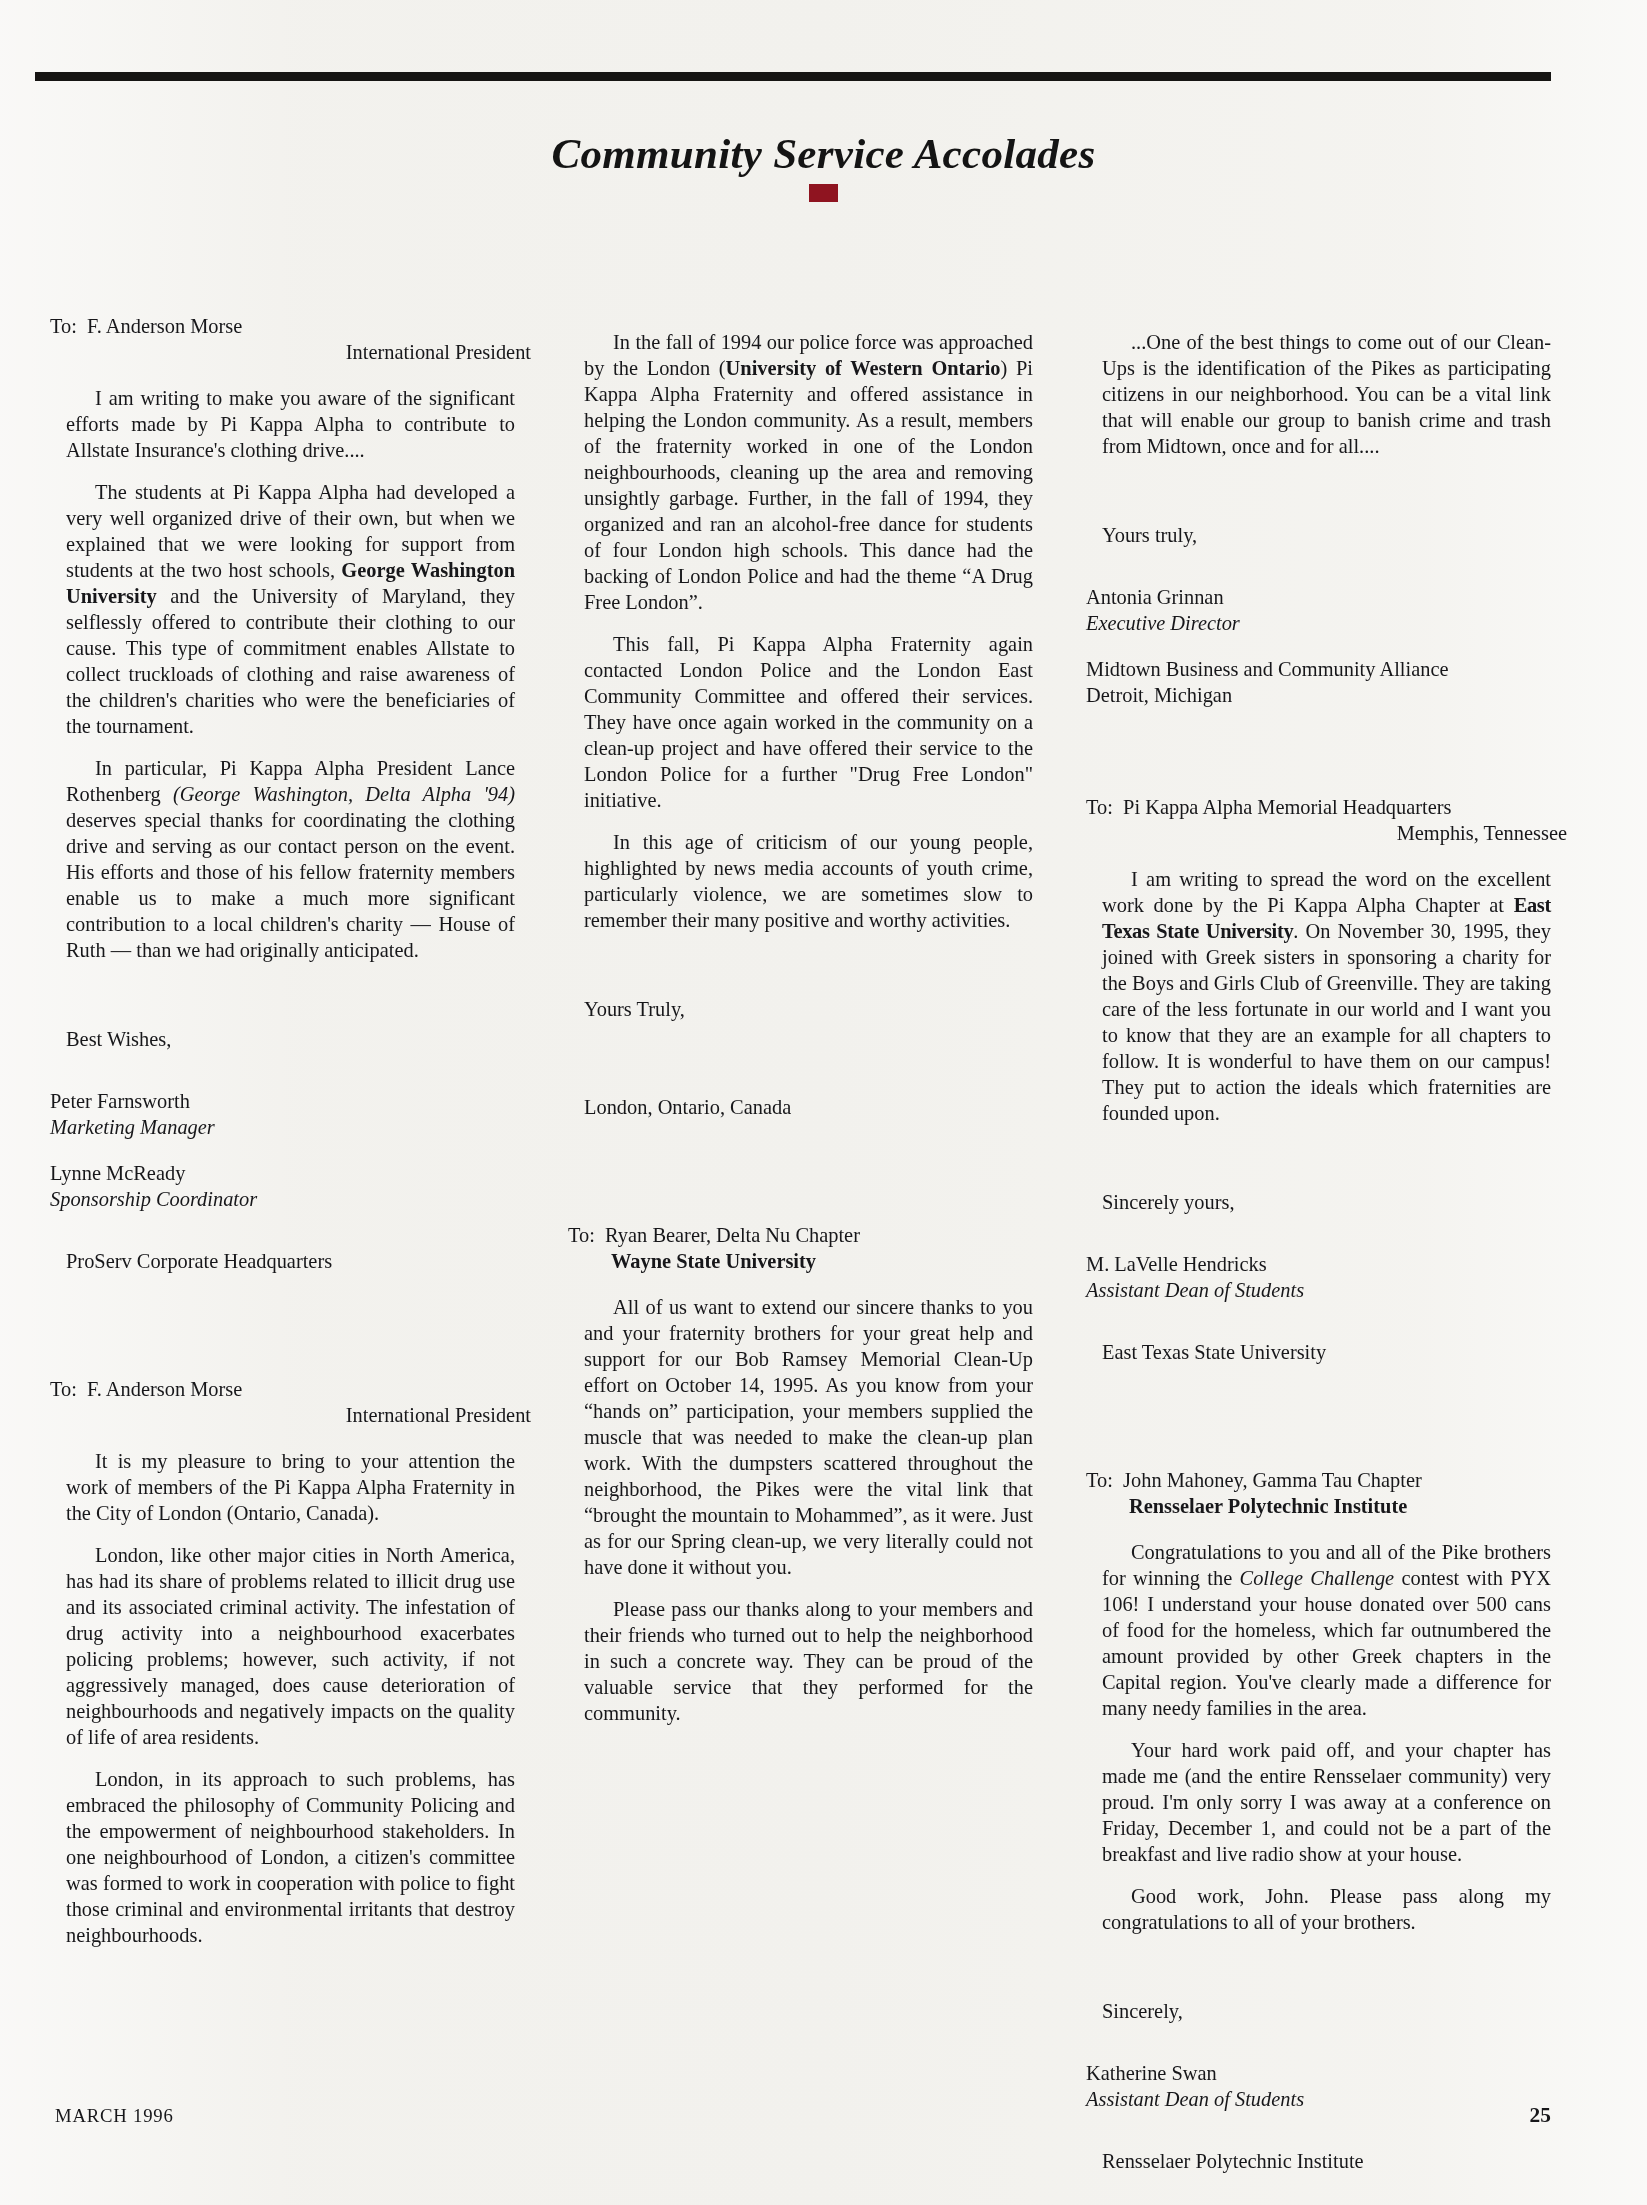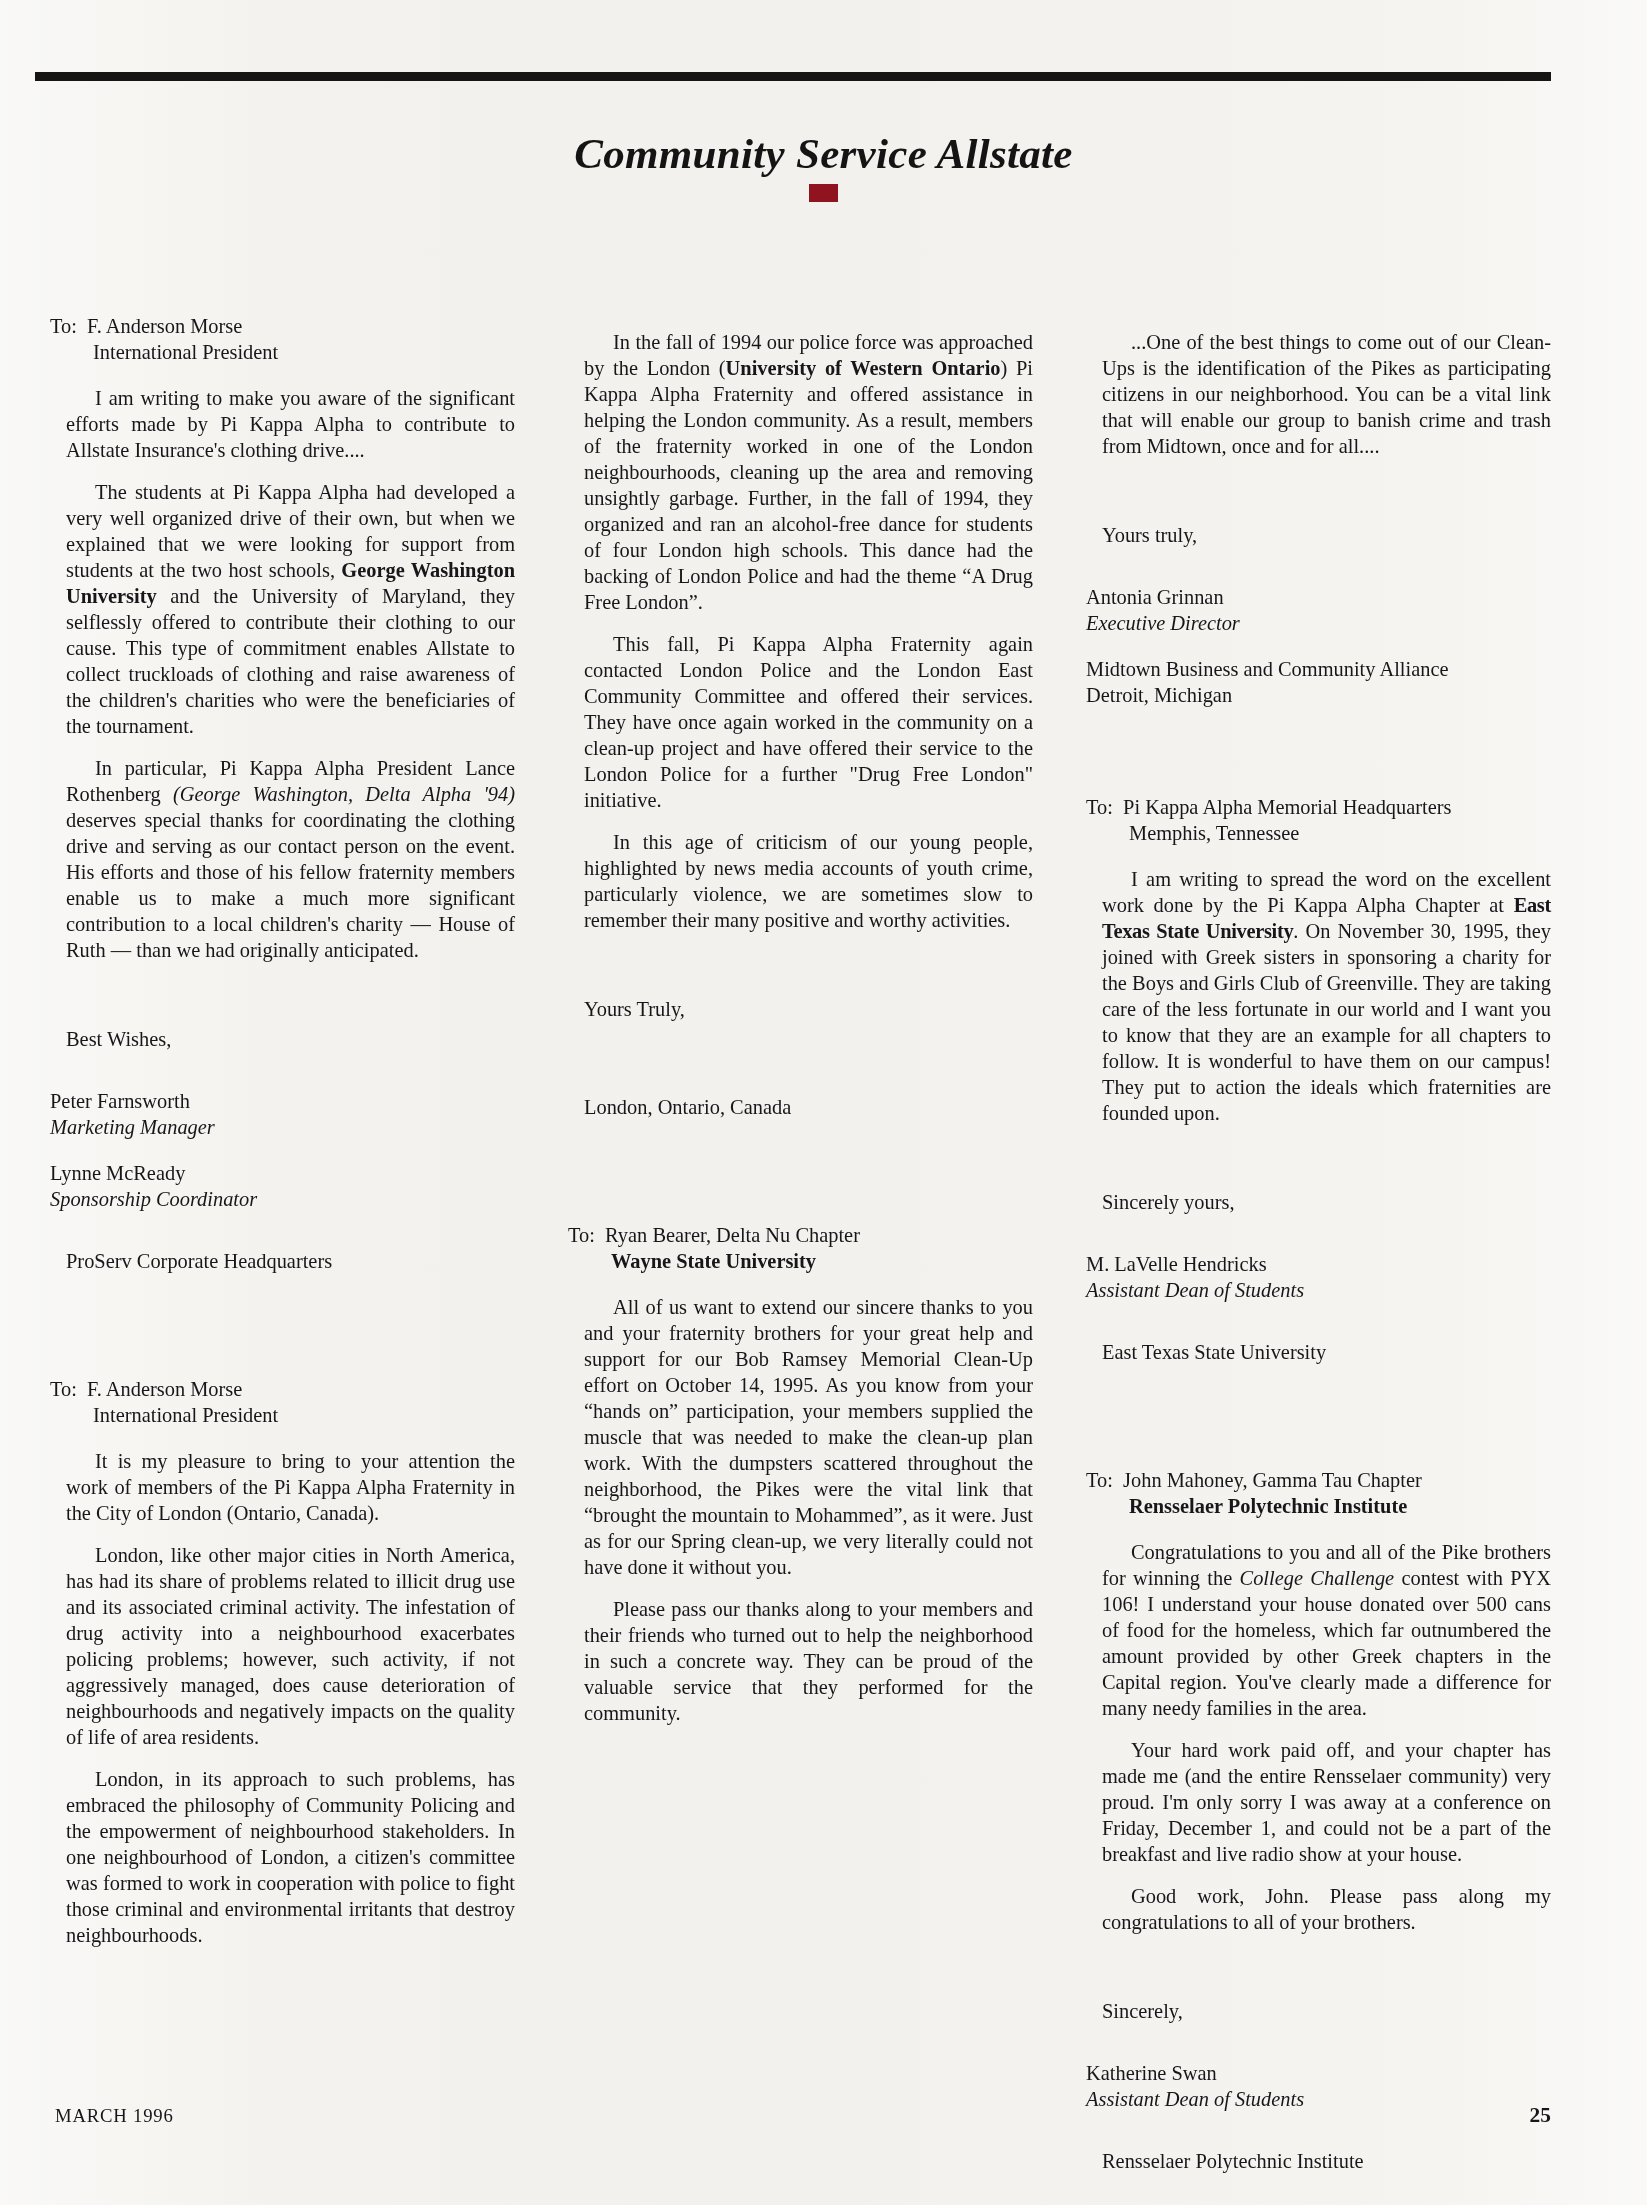--- a/index.html
+++ b/index.html
@@ -81,21 +81,21 @@
 
   .to-block {
     margin: 0 0 20px 0;
     font-size: 20.4px;
     line-height: 26px;
   }
   .to-line {
     display: block;
     white-space: pre;
   }
-  .to-line.indented { padding-left: 43px; }
+  .to-line.indented { padding-left: 43px; text-align: right; }
   .to-line.bold { font-weight: bold; padding-left: 43px; }
 
   .sig {
     margin: 0;
     font-size: 20.4px;
     line-height: 26px;
   }
   .sig-name { display: block; }
   .sig-title { display: block; font-style: italic; }
   .sig-org { display: block; }
@@ -128,21 +128,21 @@
 </style>
 </head>
 <body>
 
 <div class="page">
   <div class="paper-tint"></div>
 
   <div class="top-rule"></div>
 
   <div class="masthead">
-    <div class="masthead-title">Community Service Allstate</div>
+    <div class="masthead-title">Community Service Accolades</div>
     <div class="masthead-mark"></div>
   </div>
 
   <div class="columns">
 
     <div class="col">
 
       <div class="to-block">
         <span class="to-line">To:  F. Anderson Morse</span>
         <span class="to-line indented">International President</span>

